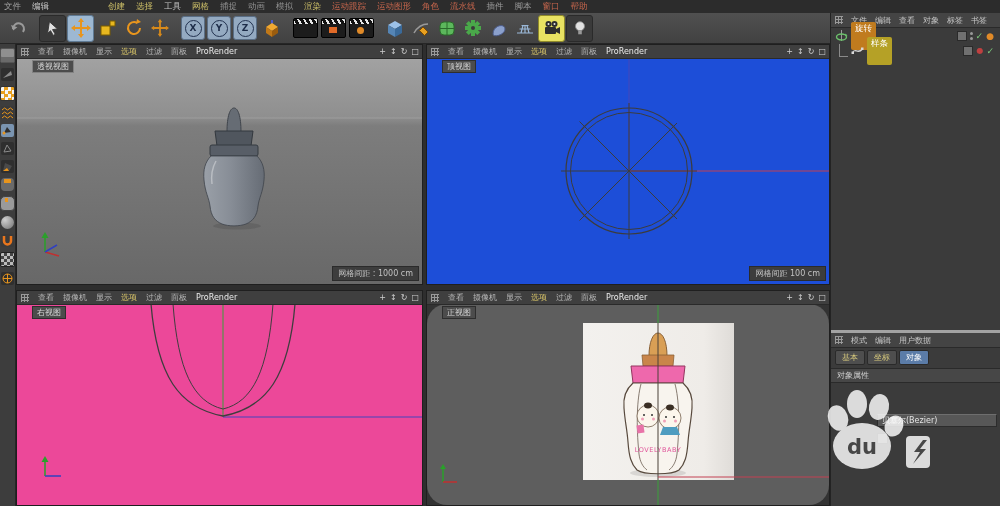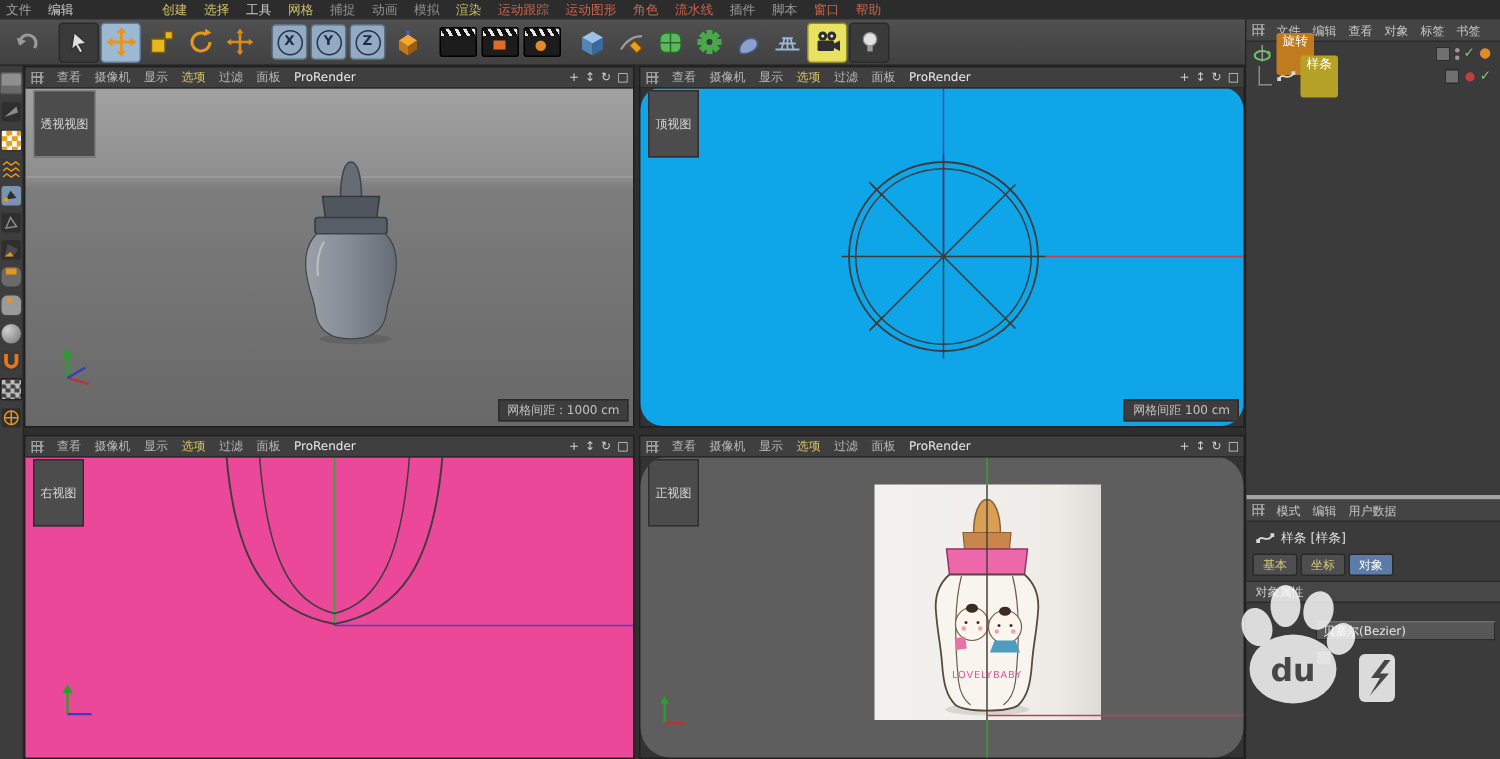--- a/index.html
+++ b/index.html
@@ -36,22 +36,22 @@
   
   .vp{position:absolute;border:1px solid #1f1f1f;box-sizing:border-box;}
   .vpmenu{position:absolute;left:0;top:0;right:0;height:13px;background:#3f3f3f;border-bottom:1px solid #2a2a2a;
           display:flex;align-items:center;gap:9px;font-size:8px;padding-left:4px;z-index:5;}
   .vpmenu .vgrid{width:8px;height:8px;flex:none;
        background:repeating-linear-gradient(90deg,#9a9a9a 0 1px,transparent 1px 3px),
                   repeating-linear-gradient(#9a9a9a 0 1px,transparent 1px 3px);}
   .vcorner{margin-left:auto;display:flex;gap:4px;padding-right:3px;font-size:8px;color:#cfcfcf;}
   .vcorner span{cursor:pointer;}
   .vpbody{position:absolute;left:0;top:13px;right:0;bottom:0;overflow:hidden;}
-  .vplabel{position:absolute;left:5px;top:2px;background:#4c4c4c;border:1px solid #828282;
-           padding:16px 4px;font-size:8px;height:11px;line-height:11px;color:#d6d6d6;z-index:4;}
+  .vplabel{position:absolute;left:15px;top:2px;background:#4c4c4c;border:1px solid #828282;
+           padding:0 4px;font-size:8px;height:11px;line-height:11px;color:#d6d6d6;z-index:4;}
   .vplabel.dim{border-color:#2e2e2e;}
   .gridlabel{position:absolute;right:3px;bottom:3px;background:#3d3d3d;border:1px solid #2b2b2b;
            font-size:8px;color:#c2c2c2;padding:1px 5px;z-index:4;}
   
   .rpanel{position:absolute;left:830px;top:13px;width:170px;height:493px;background:#3b3b3b;
           border-left:1px solid #232323;box-sizing:border-box;}
   .pmenu{height:14px;background:#444;border-bottom:1px solid #2a2a2a;display:flex;align-items:center;
          gap:8px;font-size:8px;padding-left:4px;color:#c6c6c6;}
   .pmenu .vgrid{width:8px;height:8px;flex:none;
        background:repeating-linear-gradient(90deg,#9a9a9a 0 1px,transparent 1px 3px),
@@ -76,21 +76,21 @@
           line-height:12px;padding-left:4px;box-sizing:border-box;}
   .checkbox{position:absolute;left:46px;top:100px;width:9px;height:9px;background:#6a6a6a;border:1px solid #2c2c2c;}
   
   .watermark{position:absolute;left:824px;top:380px;width:125px;height:125px;opacity:.82;pointer-events:none;z-index:30;}
   
   .hsplit{position:absolute;left:16px;top:285px;width:814px;height:5px;background:#2e2e2e;}
   .vsplit1{position:absolute;left:423px;top:44px;width:3px;height:241px;background:#2e2e2e;}
   .vsplit2{position:absolute;left:423px;top:290px;width:3px;height:216px;background:#2e2e2e;}
   svg{display:block;}
   .vpbg1{background:linear-gradient(#a2a2a2 0%,#8f8f8f 26%,#7d7d7d 30%,#686868 100%);}
-  .vpbg2{background:#0ea5e9;border-radius:15px;}
+  .vpbg2{background:#1d4ed8;}
   .vpbg3{background:#ec4899;}
   .vpbg4{background:#5e5e5e;border-radius:20px;}
 </style>
 </head>
 <body>
 
 <div class="screen">
 
   <div class="menubar">
     <span style="color: rgb(160, 160, 160);">文件</span>
@@ -518,28 +518,20 @@
       </div>
     </div>
 
     <div class="amgr">
       <div class="pmenu">
         <span class="vgrid"></span>
         <span>模式</span>
         <span>编辑</span>
         <span>用户数据</span>
       </div>
-      <div class="amtitle">
-        <svg width="13" height="13" viewBox="0 0 13 13">
-          <path d="M1.5 9C4 3 6.5 11 11.5 5" fill="none" stroke="#d8d8d8" stroke-width="1.3"></path>
-          <rect x="0.5" y="7.5" width="2.5" height="2.5" fill="#d8d8d8"></rect>
-            <rect x="10" y="3.5" width="2.5" height="2.5" fill="#d8d8d8"></rect>
-        </svg>
-        <span>样条 [样条]</span>
-      </div>
       <div class="tabs">
         <span class="tab">基本</span>
         <span class="tab">坐标</span>
         <span class="tab active">对象</span>
       </div>
       <div class="secbar">对象属性</div>
       <div class="dropdown">贝塞尔(Bezier)</div>
       <div class="checkbox"></div>
     </div>
   </div>

